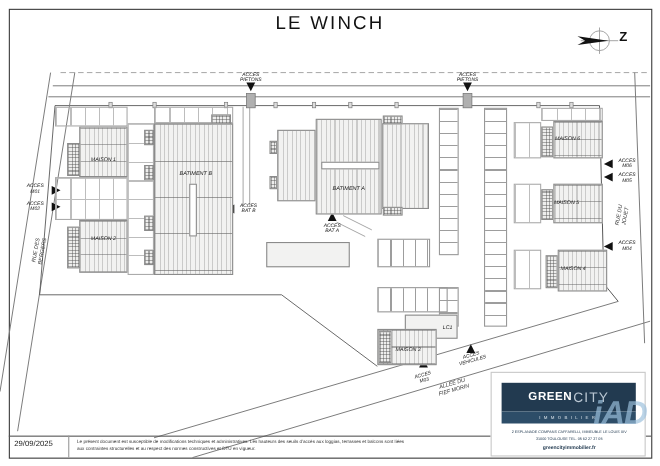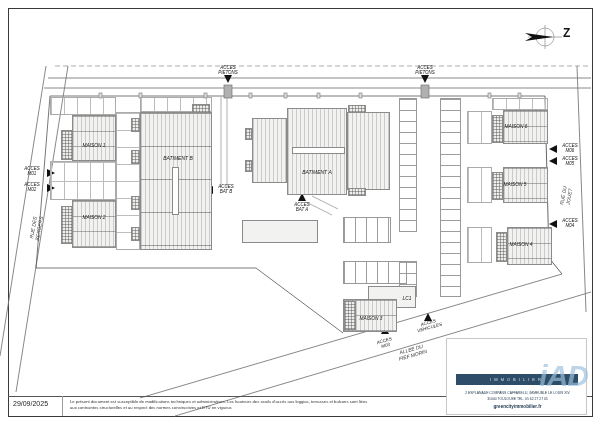--- a/index.html
+++ b/index.html
@@ -51,20 +51,21 @@
   .site{position:absolute;left:0;top:65px;width:141px;text-align:center;font-weight:bold;font-size:4.6px;color:#223a50;}
   .wm{position:absolute;right:-2px;top:20px;font-style:italic;font-weight:700;font-size:30px;
       letter-spacing:-1px;color:#9cc0dd;opacity:.68;}
 </style>
 </head>
 <body>
 
 <div class="sheet">
   <div class="frame"></div>
 
+  <div class="title">LE WINCH</div>
 
   <svg class="linework" width="600" height="424" viewBox="0 0 600 424" style="z-index:2;pointer-events:none;">
     <circle cx="545" cy="37" r="9" fill="none" stroke="#9a9a9a" stroke-width="0.8"></circle>
     <line x1="528" y1="37" x2="562" y2="37" stroke="#9a9a9a" stroke-width="0.8"></line>
     <line x1="545" y1="25" x2="545" y2="49" stroke="#9a9a9a" stroke-width="0.8"></line>
     <polygon points="525,33 553,37 525,41 532,37" fill="#111"></polygon>
   </svg>
   <span class="cletter">Z</span>
 
   <svg class="linework" width="600" height="424" viewBox="0 0 600 424">
@@ -241,19 +242,23 @@
 
   <div class="footline"></div>
   <div class="date">29/09/2025</div>
   <div class="fdiv"></div>
   <div class="disc">
     <span class="bl">Le présent document est susceptible de modifications techniques et administratives. Les hauteurs des seuils d'accès aux loggias, terrasses et balcons sont liées</span>
     <span class="bl">aux contraintes structurelles et au respect des normes constructives et DTU en vigueur.</span>
   </div>
 
   <div class="logo">
+    <div class="logo-top">
+      <span class="lg-green">GREEN</span>
+        <span class="lg-city">CITY</span>
+    </div>
     <div class="logo-band">IMMOBILIER</div>
     <div class="addr" style="top:52px;">2 ESPLANADE COMPANS CAFFARELLI, IMMEUBLE LE LOUIS XIV</div>
     <div class="addr" style="top:58px;">31000 TOULOUSE TEL. 05 62 27 27 05</div>
     <div class="site">greencityimmobilier.fr</div>
     <div class="wm">iAD</div>
   </div>
 </div>
 
 </body></html>

